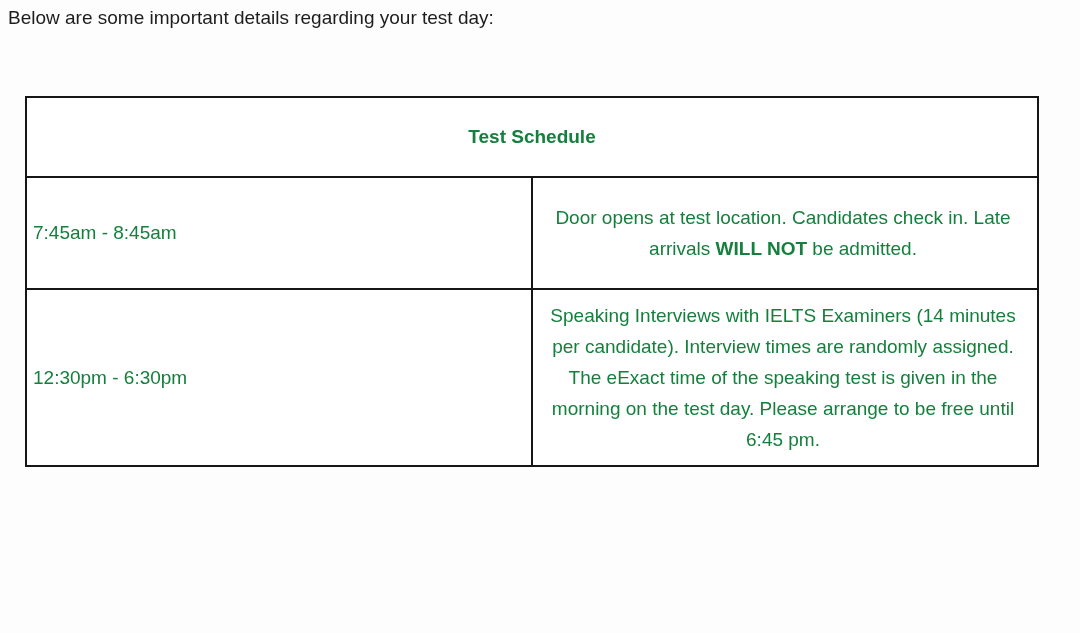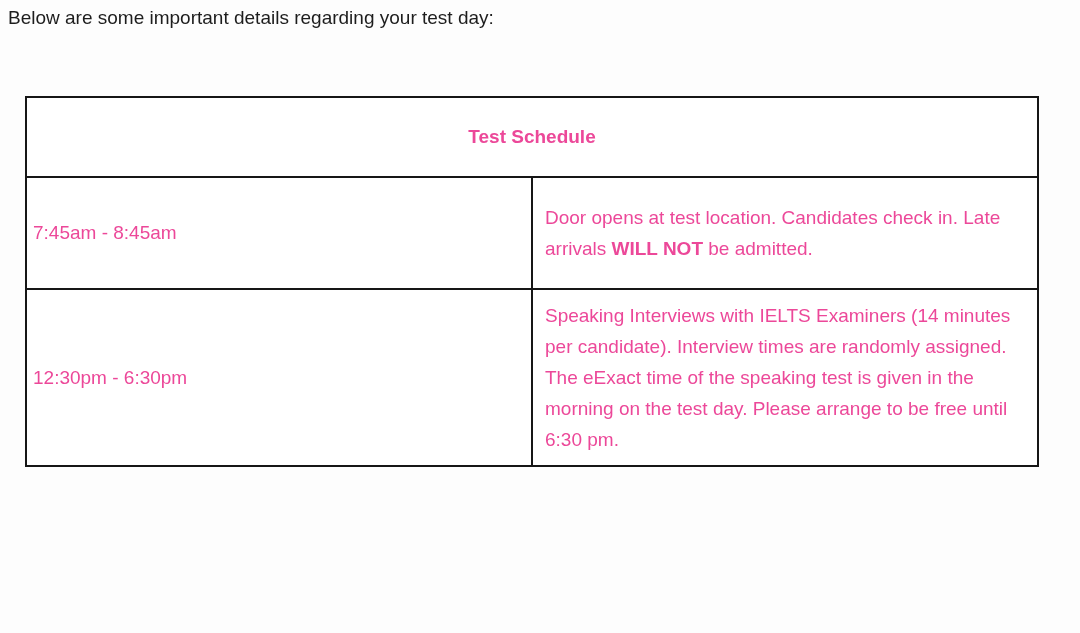--- a/index.html
+++ b/index.html
@@ -27,38 +27,38 @@
     table-layout: fixed;
     margin-left: 25px;
     margin-top: 66px;
     width: 1014px;
     background: #ffffff;
   }
   table.schedule th,
   table.schedule td {
     border: 2px solid #161616;
     font-size: 19px;
-    color: #ec4899;
+    color: #15803d;
     vertical-align: middle;
   }
   th.table-title {
     height: 80px;
     text-align: center;
     font-weight: bold;
     font-size: 19px;
   }
   td.time {
     width: 293px;
     text-align: left;
     padding: 0 6px;
   }
   td.desc {
     padding: 10px 16px 10px 12px;
     line-height: 31px;
-    text-align: left;
+    text-align: center;
   }
   tr.row-0 td { height: 112px; }
   tr.row-1 td { height: 84px; }
   tr.row-2 td { height: 84px; }
   tr.row-3 td { height: 144px; }
   td.desc strong { font-weight: bold; }
 </style>
 </head>
 <body>
 
@@ -72,18 +72,18 @@
         <th colspan="2" class="table-title">Test Schedule</th>
       </tr>
     </thead>
     <tbody>
       <tr class="row-0">
         <td class="time">7:45am - 8:45am</td>
         <td class="desc"><span>Door opens at test location. Candidates check in. Late arrivals </span><strong>WILL NOT</strong><span> be admitted.</span></td>
       </tr>
       <tr class="row-3">
         <td class="time">12:30pm - 6:30pm</td>
-        <td class="desc">Speaking Interviews with IELTS Examiners (14 minutes per candidate). Interview times are randomly assigned. The eExact time of the speaking test is given in the morning on the test day. Please arrange to be free until 6:30 pm.</td>
+        <td class="desc">Speaking Interviews with IELTS Examiners (14 minutes per candidate). Interview times are randomly assigned. The eExact time of the speaking test is given in the morning on the test day. Please arrange to be free until 6:45 pm.</td>
       </tr>
     </tbody>
   </table>
 
 </div>
 
 </body></html>

